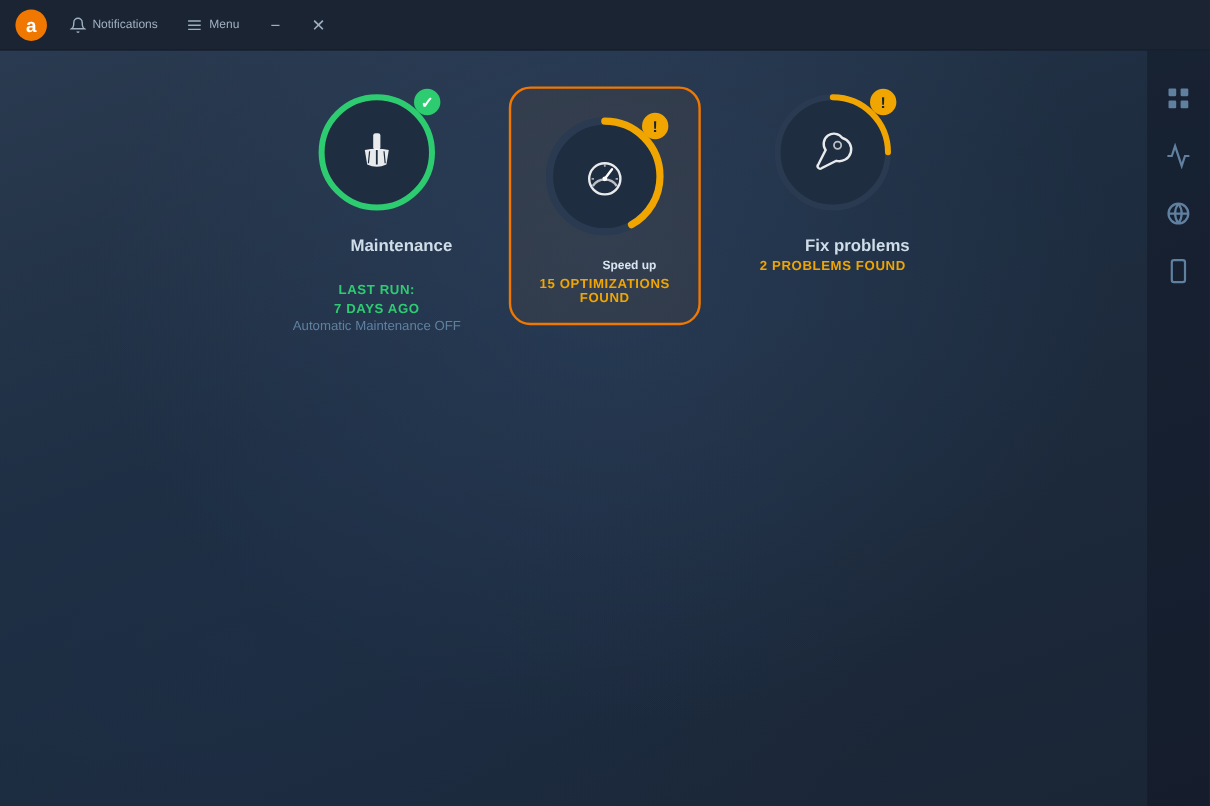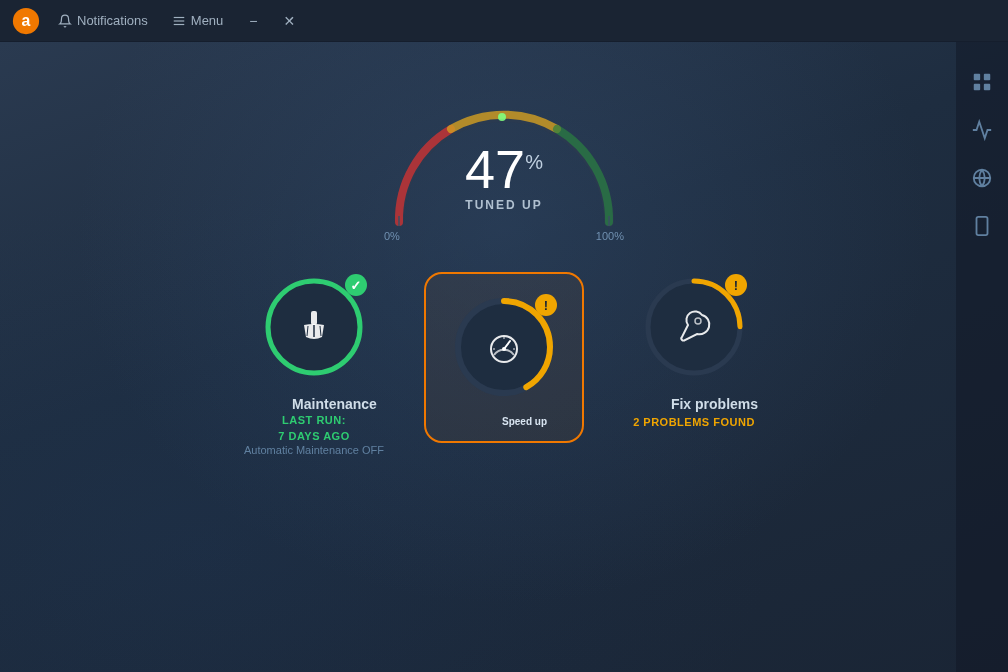--- a/index.html
+++ b/index.html
@@ -34,21 +34,21 @@
       font-weight: 500;
       flex: 1;
     }
     .titlebar-right {
       display: flex;
       align-items: center;
       gap: 4px;
     }
     .titlebar-btn {
       color: #a0b0c0;
-      font-size: 13px;
+      font-size: 10px;
       display: flex;
       align-items: center;
       gap: 5px;
       padding: 4px 10px;
       cursor: pointer;
       border-radius: 4px;
       transition: background 0.2s;
     }
     .win-btn {
       width: 32px;
@@ -308,50 +308,20 @@
       </svg>
     </div>
     <div class="sidebar-item">
       <svg viewBox="0 0 24 24" fill="none" stroke="currentColor" stroke-width="2">
         <rect x="6" y="2" width="12" height="20" rx="2"></rect>
         <line x1="12" y1="18" x2="12" y2="18" stroke-width="3"></line>
       </svg>
     </div>
   </div>
 
-  <div class="gauge-container">
-    <svg class="gauge-svg" viewBox="0 0 260 155">
-
-      <path d="M 25 140 A 105 105 0 0 1 235 140" fill="none" stroke="#2a3a50" stroke-width="10" stroke-linecap="round"></path>
-
-      <path d="M 25 140 A 105 105 0 0 1 77 47" fill="none" stroke="#cc3333" stroke-width="8" stroke-linecap="round" opacity="0.8"></path>
-
-      <path d="M 77 47 A 105 105 0 0 1 183 47" fill="none" stroke="#d4a020" stroke-width="8" stroke-linecap="round" opacity="0.8"></path>
-
-      <path d="M 183 47 A 105 105 0 0 1 235 140" fill="none" stroke="#2a8040" stroke-width="8" stroke-linecap="round" opacity="0.7"></path>
-
-      <circle cx="128" cy="35" r="4" fill="#80ff80" opacity="0.9"></circle>
-
-      <g stroke="#3a4e65" stroke-width="1.5">
-
-        <line x1="25" y1="134" x2="25" y2="144"></line>
-        <line x1="235" y1="134" x2="235" y2="144"></line>
-      </g>
-    </svg>
-    <div class="gauge-center">
-      <div style="color:#fff; font-size:54px; font-weight:200; line-height:1;">
-        <span>47</span><span style="font-size:20px; vertical-align:super; color:#c0d0e0;">%</span>
-      </div>
-      <div style="color:#b0c0d0; font-size:12px; letter-spacing:2px; font-weight:600; margin-top:2px;">TUNED UP</div>
-    </div>
-    <div class="gauge-labels">
-      <span class="gauge-label-left">0%</span>
-      <span class="gauge-label-right">100%</span>
-    </div>
-  </div>
 
   <div class="cards-row">
 
     <div class="card">
       <div class="card-circle-wrapper">
         <svg class="card-circle-svg" viewBox="0 0 110 110">
           <circle cx="55" cy="55" r="46" fill="#1e2d40" stroke="#253545" stroke-width="2"></circle>
 
           <circle cx="55" cy="55" r="46" fill="none" stroke="#2ecc71" stroke-width="5" stroke-dasharray="289 289" stroke-dashoffset="0" transform="rotate(-90 55 55)" stroke-linecap="round"></circle>
         </svg>
@@ -361,21 +331,21 @@
             <rect x="17" y="4" width="6" height="14" rx="2" fill="white" opacity="0.9"></rect>
             <path d="M10 18 Q20 16 30 18 L28 30 Q20 34 12 30 Z" fill="white" opacity="0.9"></path>
             <line x1="20" y1="18" x2="20" y2="30" stroke="#1e2d40" stroke-width="1.5"></line>
             <line x1="14" y1="19" x2="13" y2="29" stroke="#1e2d40" stroke-width="1"></line>
             <line x1="26" y1="19" x2="27" y2="29" stroke="#1e2d40" stroke-width="1"></line>
           </svg>
         </div>
         <div class="card-badge badge-check">✓</div>
       </div>
       <div class="card-title">Maintenance</div>
-      <div class="card-subtitle color-green" style="font-size:11px; font-weight:700; letter-spacing:0.5px; margin-top:2px;">LAST RUN:</div>
+      <div class="card-subtitle color-green" style="font-size:11px; font-weight:700; letter-spacing:0.5px; margin-top:24px;">LAST RUN:</div>
       <div class="card-subtitle color-green" style="font-size:11px; font-weight:700;">7 DAYS AGO</div>
       <div class="card-sub2">
         <span style="color:#6080a0; font-size:11px;">Automatic Maintenance OFF</span>
       </div>
     </div>
 
     <div class="card-selected-box">
       <div class="card-circle-wrapper">
         <svg class="card-circle-svg" viewBox="0 0 110 110">
           <circle cx="55" cy="55" r="46" fill="#1e2d40" stroke="#2a3a50" stroke-width="2"></circle>
@@ -393,20 +363,21 @@
             <circle cx="20" cy="22" r="2" fill="white"></circle>
 
             <line x1="9" y1="22" x2="11" y2="22" stroke="white" stroke-width="1.5" opacity="0.6"></line>
             <line x1="29" y1="22" x2="31" y2="22" stroke="white" stroke-width="1.5" opacity="0.6"></line>
             <line x1="20" y1="10" x2="20" y2="12" stroke="white" stroke-width="1.5" opacity="0.6"></line>
           </svg>
         </div>
         <div class="card-badge badge-warn">!</div>
       </div>
       <div class="card-title" style="color:#d8e4f0; font-size:10px; font-weight:600; margin-top:14px;">Speed up</div>
+      <div class="card-subtitle color-yellow">15 OPTIMIZATIONS FOUND</div>
     </div>
 
 
     <div class="card">
       <div class="card-circle-wrapper">
         <svg class="card-circle-svg" viewBox="0 0 110 110">
           <circle cx="55" cy="55" r="46" fill="#1e2d40" stroke="#253545" stroke-width="2"></circle>
 
           <circle cx="55" cy="55" r="46" fill="none" stroke="#2a3a50" stroke-width="5"></circle>
 

